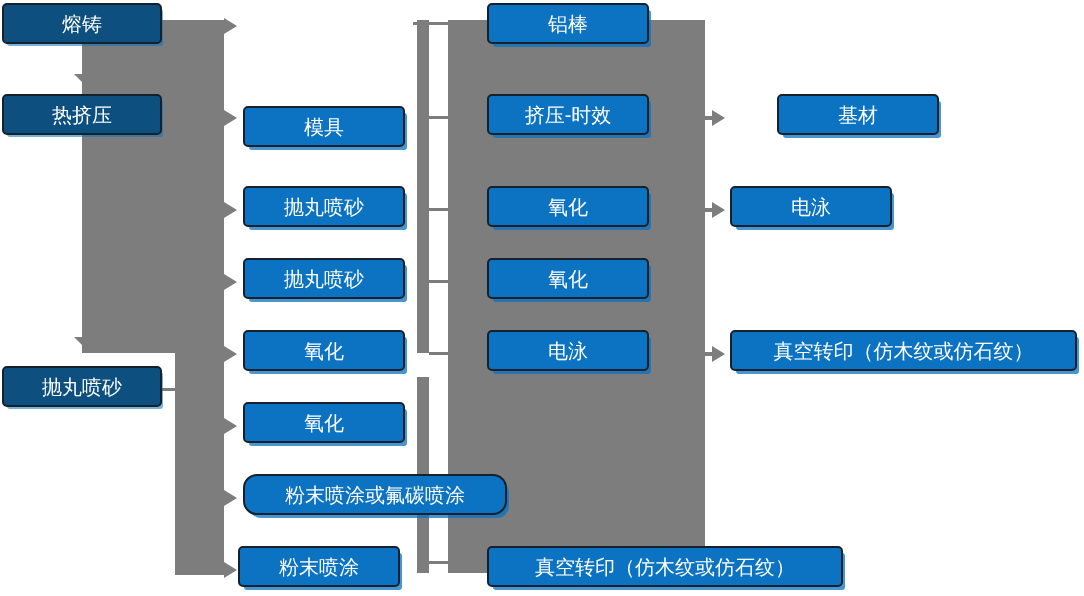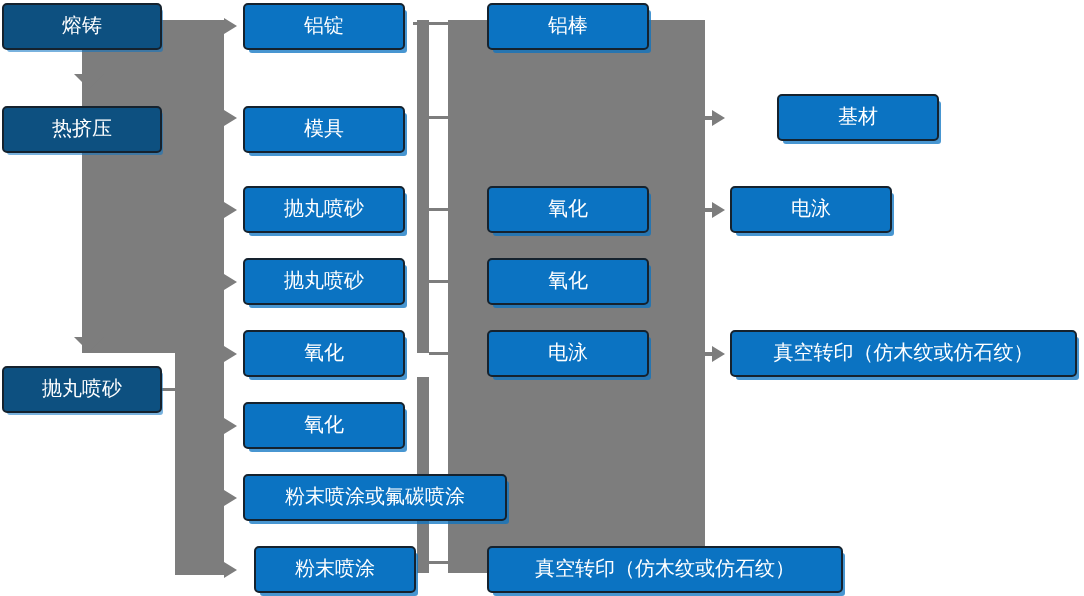--- a/index.html
+++ b/index.html
@@ -11,27 +11,26 @@
     --background:#ffffff;
   }
   html,body{margin:0;padding:0;}
   .canvas{
     position:relative;width:1084px;height:596px;
     background:var(--background);overflow:hidden;
     font-family:"Liberation Sans", sans-serif;
   }
   .gray{position:absolute;background:var(--connector-gray);z-index:1;}
   .node{
-    position:absolute;height:47px;box-sizing:border-box;
+    position:absolute;height:41px;box-sizing:border-box;
     border:2.5px solid var(--node-border);border-radius:5px;
     background:var(--node-blue);color:var(--text-white);
     display:flex;align-items:center;justify-content:center;
     font-size:20px;line-height:1;z-index:2;white-space:nowrap;
     box-shadow:4px 5px 0 -2px rgba(11,115,194,.75);
-    font-family:Liberation Mono, monospace;
   }
   .node.dark{background:var(--node-dark-blue);box-shadow:3px 4px 0 -2px rgba(11,115,194,.55);}
   .arrow-right{
     position:absolute;width:0;height:0;z-index:1;
     border-top:8px solid transparent;border-bottom:8px solid transparent;
     border-left:13px solid var(--connector-gray);
   }
   .arrow-down{
     position:absolute;width:0;height:0;z-index:1;
     border-left:15px solid transparent;border-right:15px solid transparent;
@@ -70,33 +69,33 @@
   <div class="arrow-right" style="left:224px;top:562px;"></div>
 
   <div class="gray" style="left:703px;top:116px;width:10px;height:4px;"></div>
   <div class="arrow-right" style="left:712px;top:110px;"></div>
   <div class="gray" style="left:703px;top:208px;width:10px;height:4px;"></div>
   <div class="arrow-right" style="left:712px;top:202px;"></div>
   <div class="gray" style="left:703px;top:352px;width:10px;height:4px;"></div>
   <div class="arrow-right" style="left:712px;top:346px;"></div>
 
   <div class="node dark" style="left:2px;top:3px;width:160px;">熔铸</div>
-  <div class="node dark" style="left:2px;top:94px;width:160px;margin-top:12px;">热挤压</div>
+  <div class="node dark" style="left:2px;top:94px;width:160px;">热挤压</div>
   <div class="node dark" style="left:2px;top:366px;width:160px;">抛丸喷砂</div>
 
-  <div class="node" style="left:243px;top:3px;width:162px;">铝锭</div>
   <div class="node" style="left:243px;top:106px;width:162px;">模具</div>
   <div class="node" style="left:243px;top:186px;width:162px;">抛丸喷砂</div>
   <div class="node" style="left:243px;top:258px;width:162px;">抛丸喷砂</div>
   <div class="node" style="left:243px;top:330px;width:162px;">氧化</div>
   <div class="node" style="left:243px;top:402px;width:162px;">氧化</div>
-  <div class="node" style="left:243px;top:474px;width:264px;">粉末喷涂或氟碳喷涂</div>
-  <div class="node" style="left:254px;top:546px;width:162px;">粉末喷涂</div>
+  <div class="node" style="left:243px;top:474px;width:264px;border-radius:14px;">粉末喷涂或氟碳喷涂</div>
+  <div class="node" style="left:238px;top:546px;width:162px;">粉末喷涂</div>
 
   <div class="node" style="left:487px;top:3px;width:162px;">铝棒</div>
+  <div class="node" style="left:487px;top:94px;width:162px;">挤压-时效</div>
   <div class="node" style="left:487px;top:186px;width:162px;">氧化</div>
   <div class="node" style="left:487px;top:258px;width:162px;">氧化</div>
   <div class="node" style="left:487px;top:330px;width:162px;">电泳</div>
   <div class="node" style="left:487px;top:546px;width:356px;">真空转印（仿木纹或仿石纹）</div>
 
   <div class="node" style="left:730px;top:94px;width:162px;margin-left:47px;">基材</div>
   <div class="node" style="left:730px;top:186px;width:162px;">电泳</div>
   <div class="node" style="left:730px;top:330px;width:347px;">真空转印（仿木纹或仿石纹）</div>
 
 </div>

